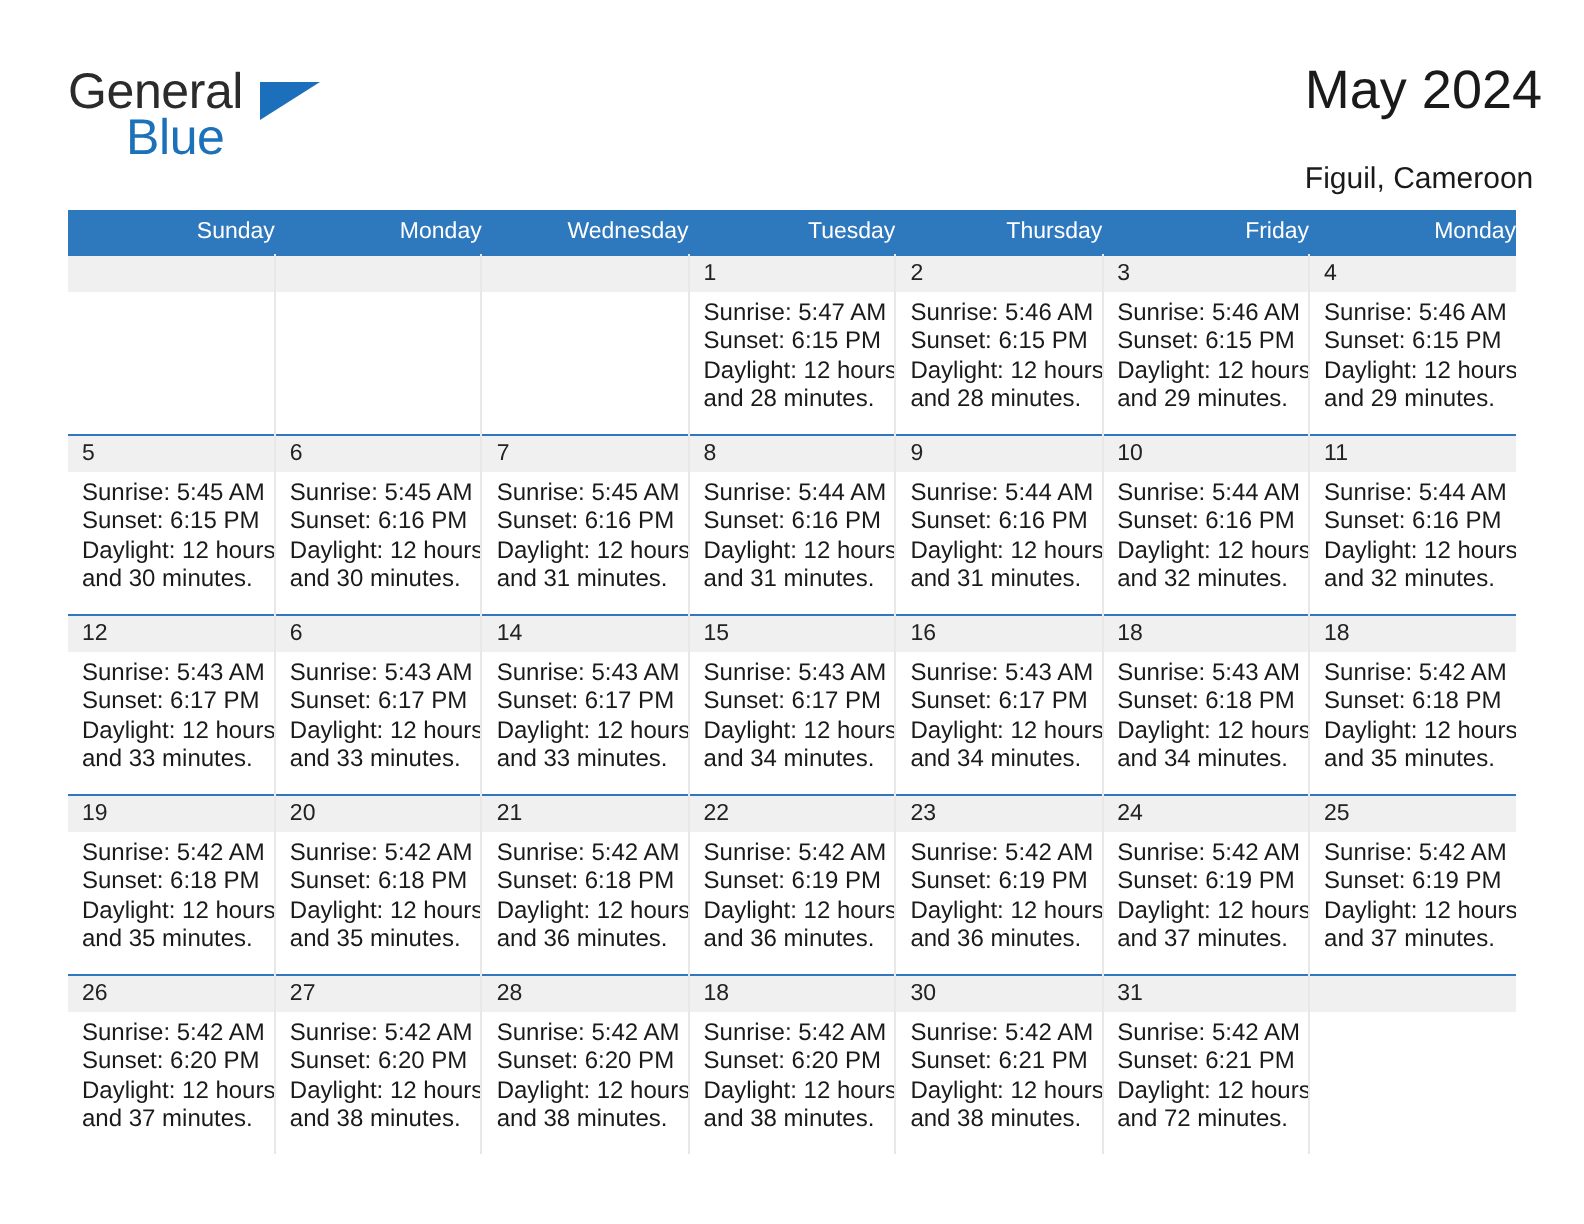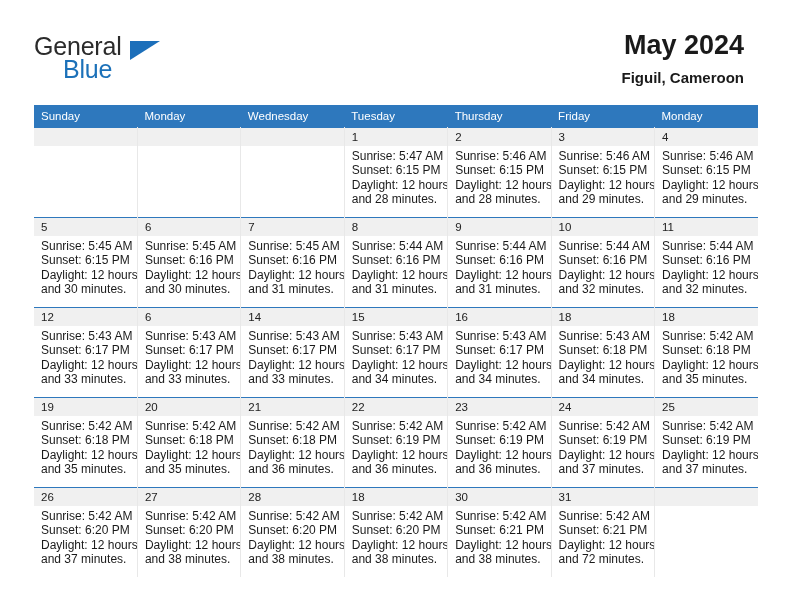--- a/index.html
+++ b/index.html
@@ -20,21 +20,21 @@
     width: 792px;
     height: 612px;
     box-sizing: border-box;
   }
 
   
   .header {
     position: absolute;
     left: 34px;
     top: 32px;
-    right: 48px;
+    right: 21px;
     height: 66px;
   }
   .brand {
     position: absolute;
     left: 0;
     top: 0;
     width: 260px;
     height: 60px;
   }
   .brand-general {
@@ -64,54 +64,52 @@
     width: 0;
     height: 0;
     border-left: 30px solid #1c6fba;
     border-bottom: 19px solid transparent;
   }
 
   .title-block {
     position: absolute;
     right: 0;
     top: -4px;
-    text-align: right;
-    font-weight: bold;
   }
   .cal-title {
     font-size: 27px;
     color: #1a1a1a;
     line-height: 34px;
     white-space: nowrap;
   }
   .cal-subtitle {
     font-size: 15px;
     color: #1a1a1a;
     line-height: 22px;
-    margin-top: 5px;
+    margin-top: 17px;
     white-space: nowrap;
   }
 
   
   .calendar {
     position: absolute;
     left: 34px;
     top: 105px;
     width: 724px;
     border-collapse: collapse;
     table-layout: fixed;
   }
   .calendar col { width: 103.43px; }
 
   .calendar thead th {
     background: #2e78bd;
     color: #ffffff;
     font-size: 11.5px;
     font-weight: normal;
-    text-align: left;
+    text-align: right;
     padding: 5px 0 5px 7px;
     height: 9px;
     vertical-align: middle;
     border: none;
   }
 
   .calendar tbody td {
     vertical-align: top;
     padding: 0;
     border-top: 1.3px solid #2e78bd;

